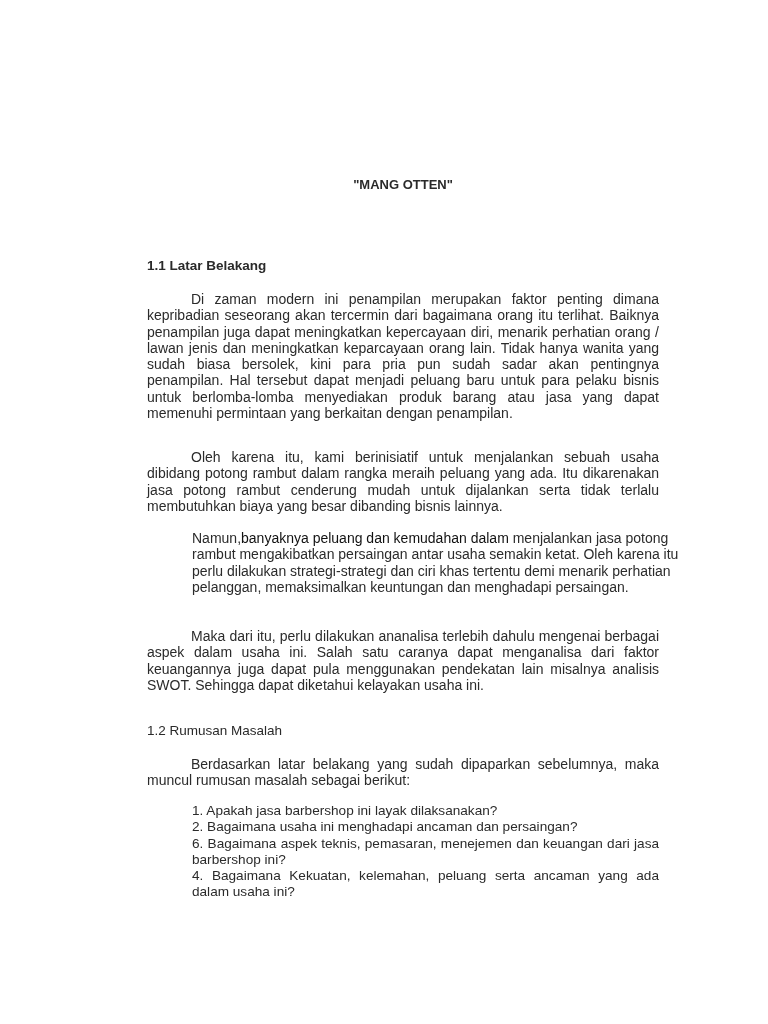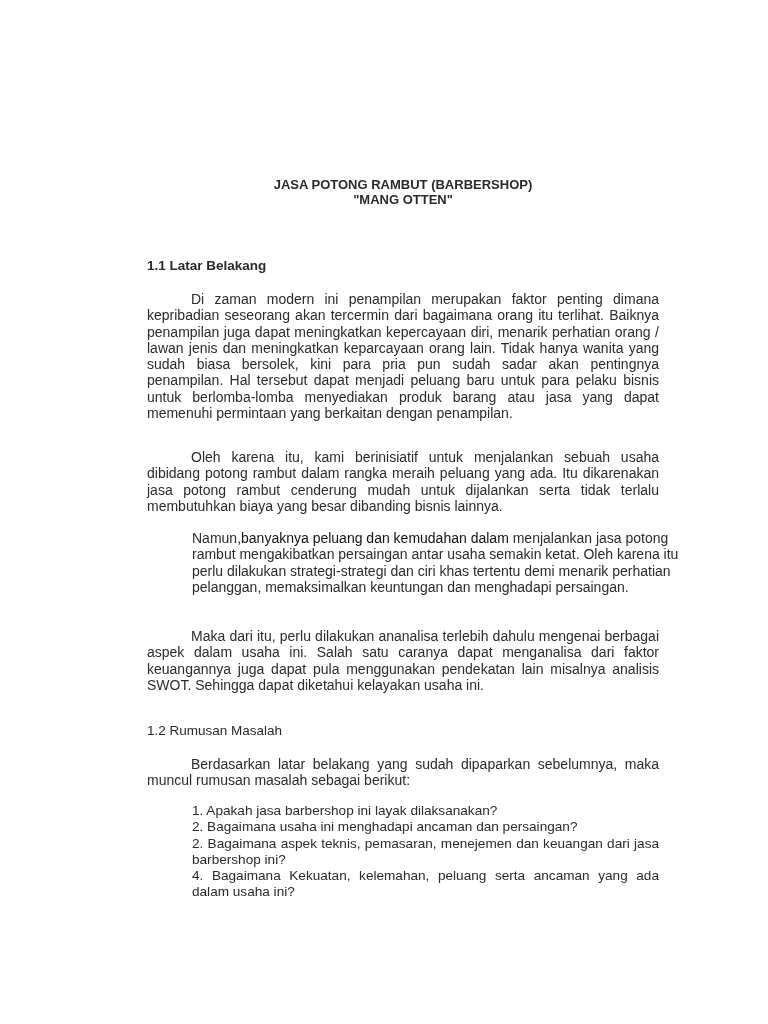--- a/index.html
+++ b/index.html
@@ -87,38 +87,37 @@
   </style>
 </head>
 <body>
 
 <div class="page">
 
   <h1 class="title">
   </h1>
 
   <div class="subtitle">
-    <div>JASA POTONG RAMBUT (BARBERSHOP)</div>
     <div>"MANG OTTEN"</div>
   </div>
 
   <h2 class="section-heading bold" style="top:258px;">1.1 Latar Belakang</h2>
 
   <p class="para indent" style="top:291px;">Di zaman modern ini penampilan merupakan faktor penting dimana kepribadian seseorang akan tercermin dari bagaimana orang itu terlihat. Baiknya penampilan juga dapat meningkatkan kepercayaan diri, menarik perhatian orang / lawan jenis dan meningkatkan keparcayaan orang lain. Tidak hanya wanita yang sudah biasa bersolek, kini para pria pun sudah sadar akan pentingnya penampilan. Hal tersebut dapat menjadi peluang baru untuk para pelaku bisnis untuk berlomba-lomba menyediakan produk barang atau jasa yang dapat memenuhi permintaan yang berkaitan dengan penampilan.</p>
 
   <p class="para indent" style="top:449px;">Oleh karena itu, kami berinisiatif untuk menjalankan sebuah usaha dibidang potong rambut dalam rangka meraih peluang yang ada. Itu dikarenakan jasa potong rambut cenderung mudah untuk dijalankan serta tidak terlalu membutuhkan biaya yang besar dibanding bisnis lainnya.</p>
 
   <p class="para ragged" style="top:530px;margin-left:45px;"><span>Namun,</span><span class="dark">banyaknya peluang dan kemudahan dalam</span><span> menjalankan jasa potong rambut mengakibatkan persaingan antar usaha semakin ketat. Oleh karena itu perlu dilakukan strategi-strategi dan ciri khas tertentu demi menarik perhatian pelanggan, memaksimalkan keuntungan dan menghadapi persaingan.</span></p>
 
   <p class="para indent" style="top:628px;">Maka dari itu, perlu dilakukan ananalisa terlebih dahulu mengenai berbagai aspek dalam usaha ini. Salah satu caranya dapat menganalisa dari faktor keuangannya juga dapat pula menggunakan pendekatan lain misalnya analisis SWOT. Sehingga dapat diketahui kelayakan usaha ini.</p>
 
   <h2 class="section-heading" style="top:723px; font-weight:normal;">1.2 Rumusan Masalah</h2>
 
   <p class="para indent" style="top:756px;">Berdasarkan latar belakang yang sudah dipaparkan sebelumnya, maka muncul rumusan masalah sebagai berikut:</p>
 
   <ol class="list">
     <li>1. Apakah jasa barbershop ini layak dilaksanakan?</li>
     <li>2. Bagaimana usaha ini menghadapi ancaman dan persaingan?</li>
-    <li>2. Bagaimana aspek teknis, pemasaran, menejemen dan keuangan dari jasa barbershop ini?</li>
+    <li>6. Bagaimana aspek teknis, pemasaran, menejemen dan keuangan dari jasa barbershop ini?</li>
     <li>4. Bagaimana Kekuatan, kelemahan, peluang serta ancaman yang ada dalam usaha ini?</li>
   </ol>
 
 </div>
 
 </body></html>

